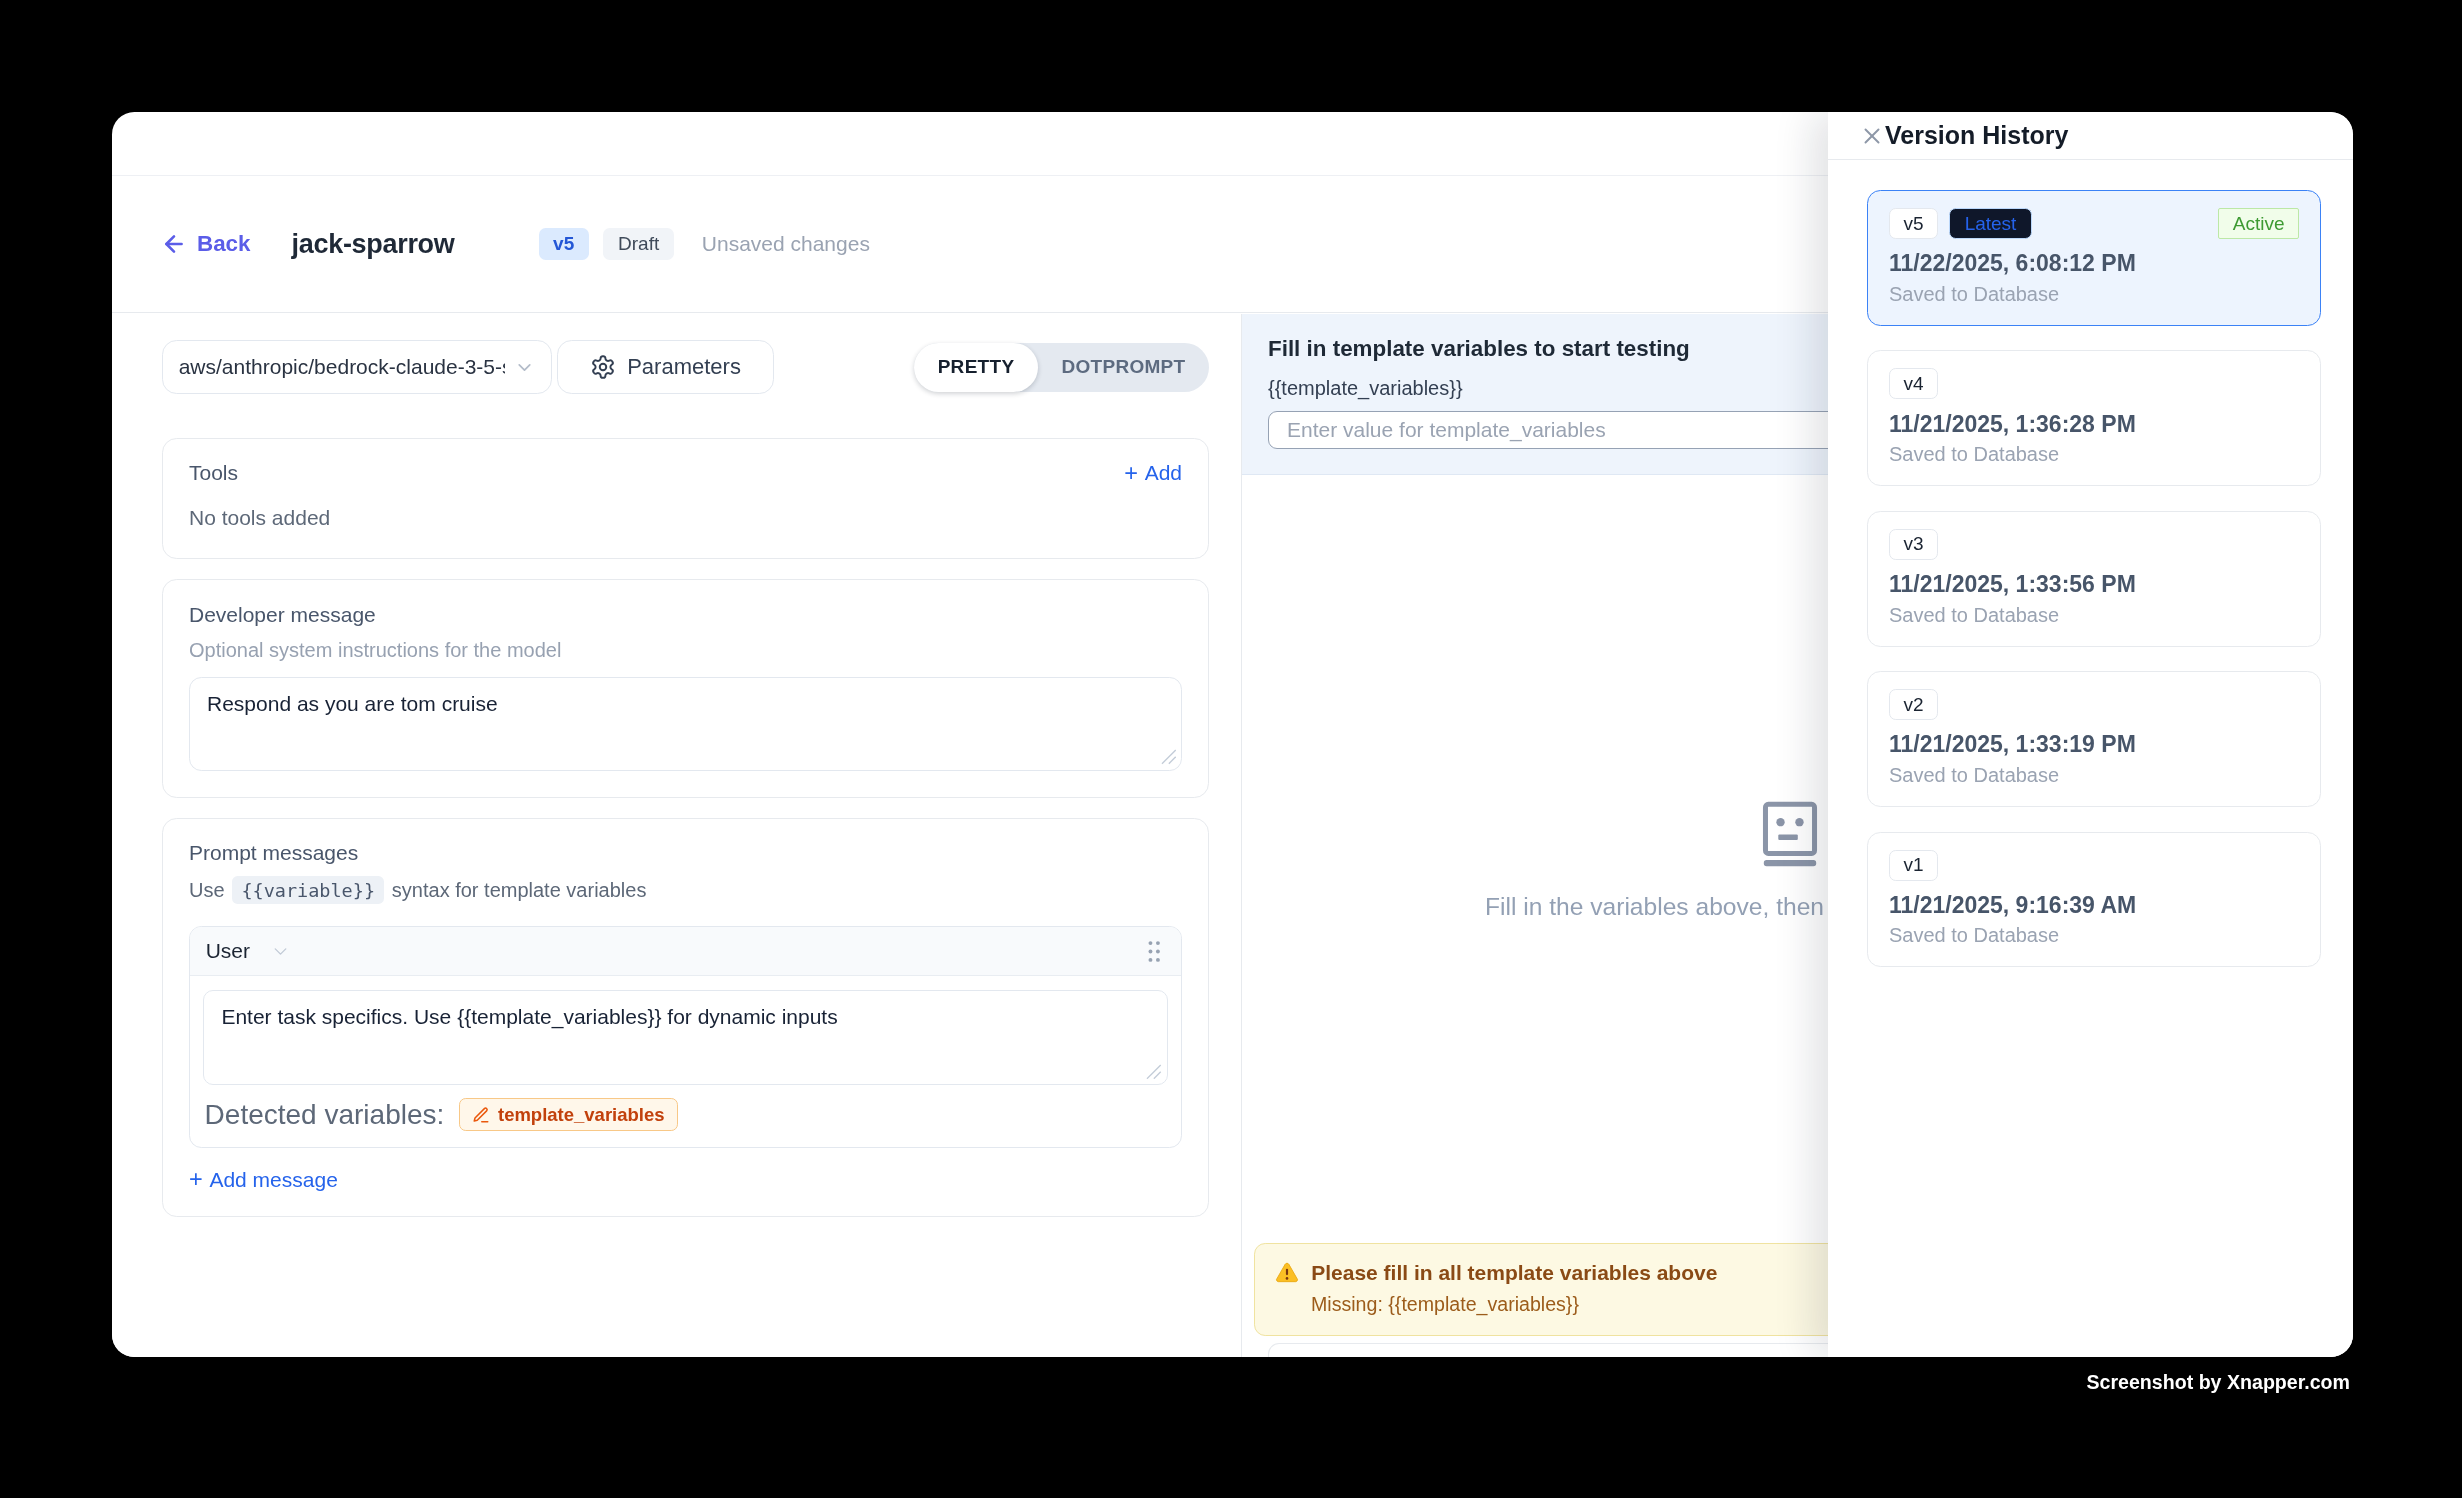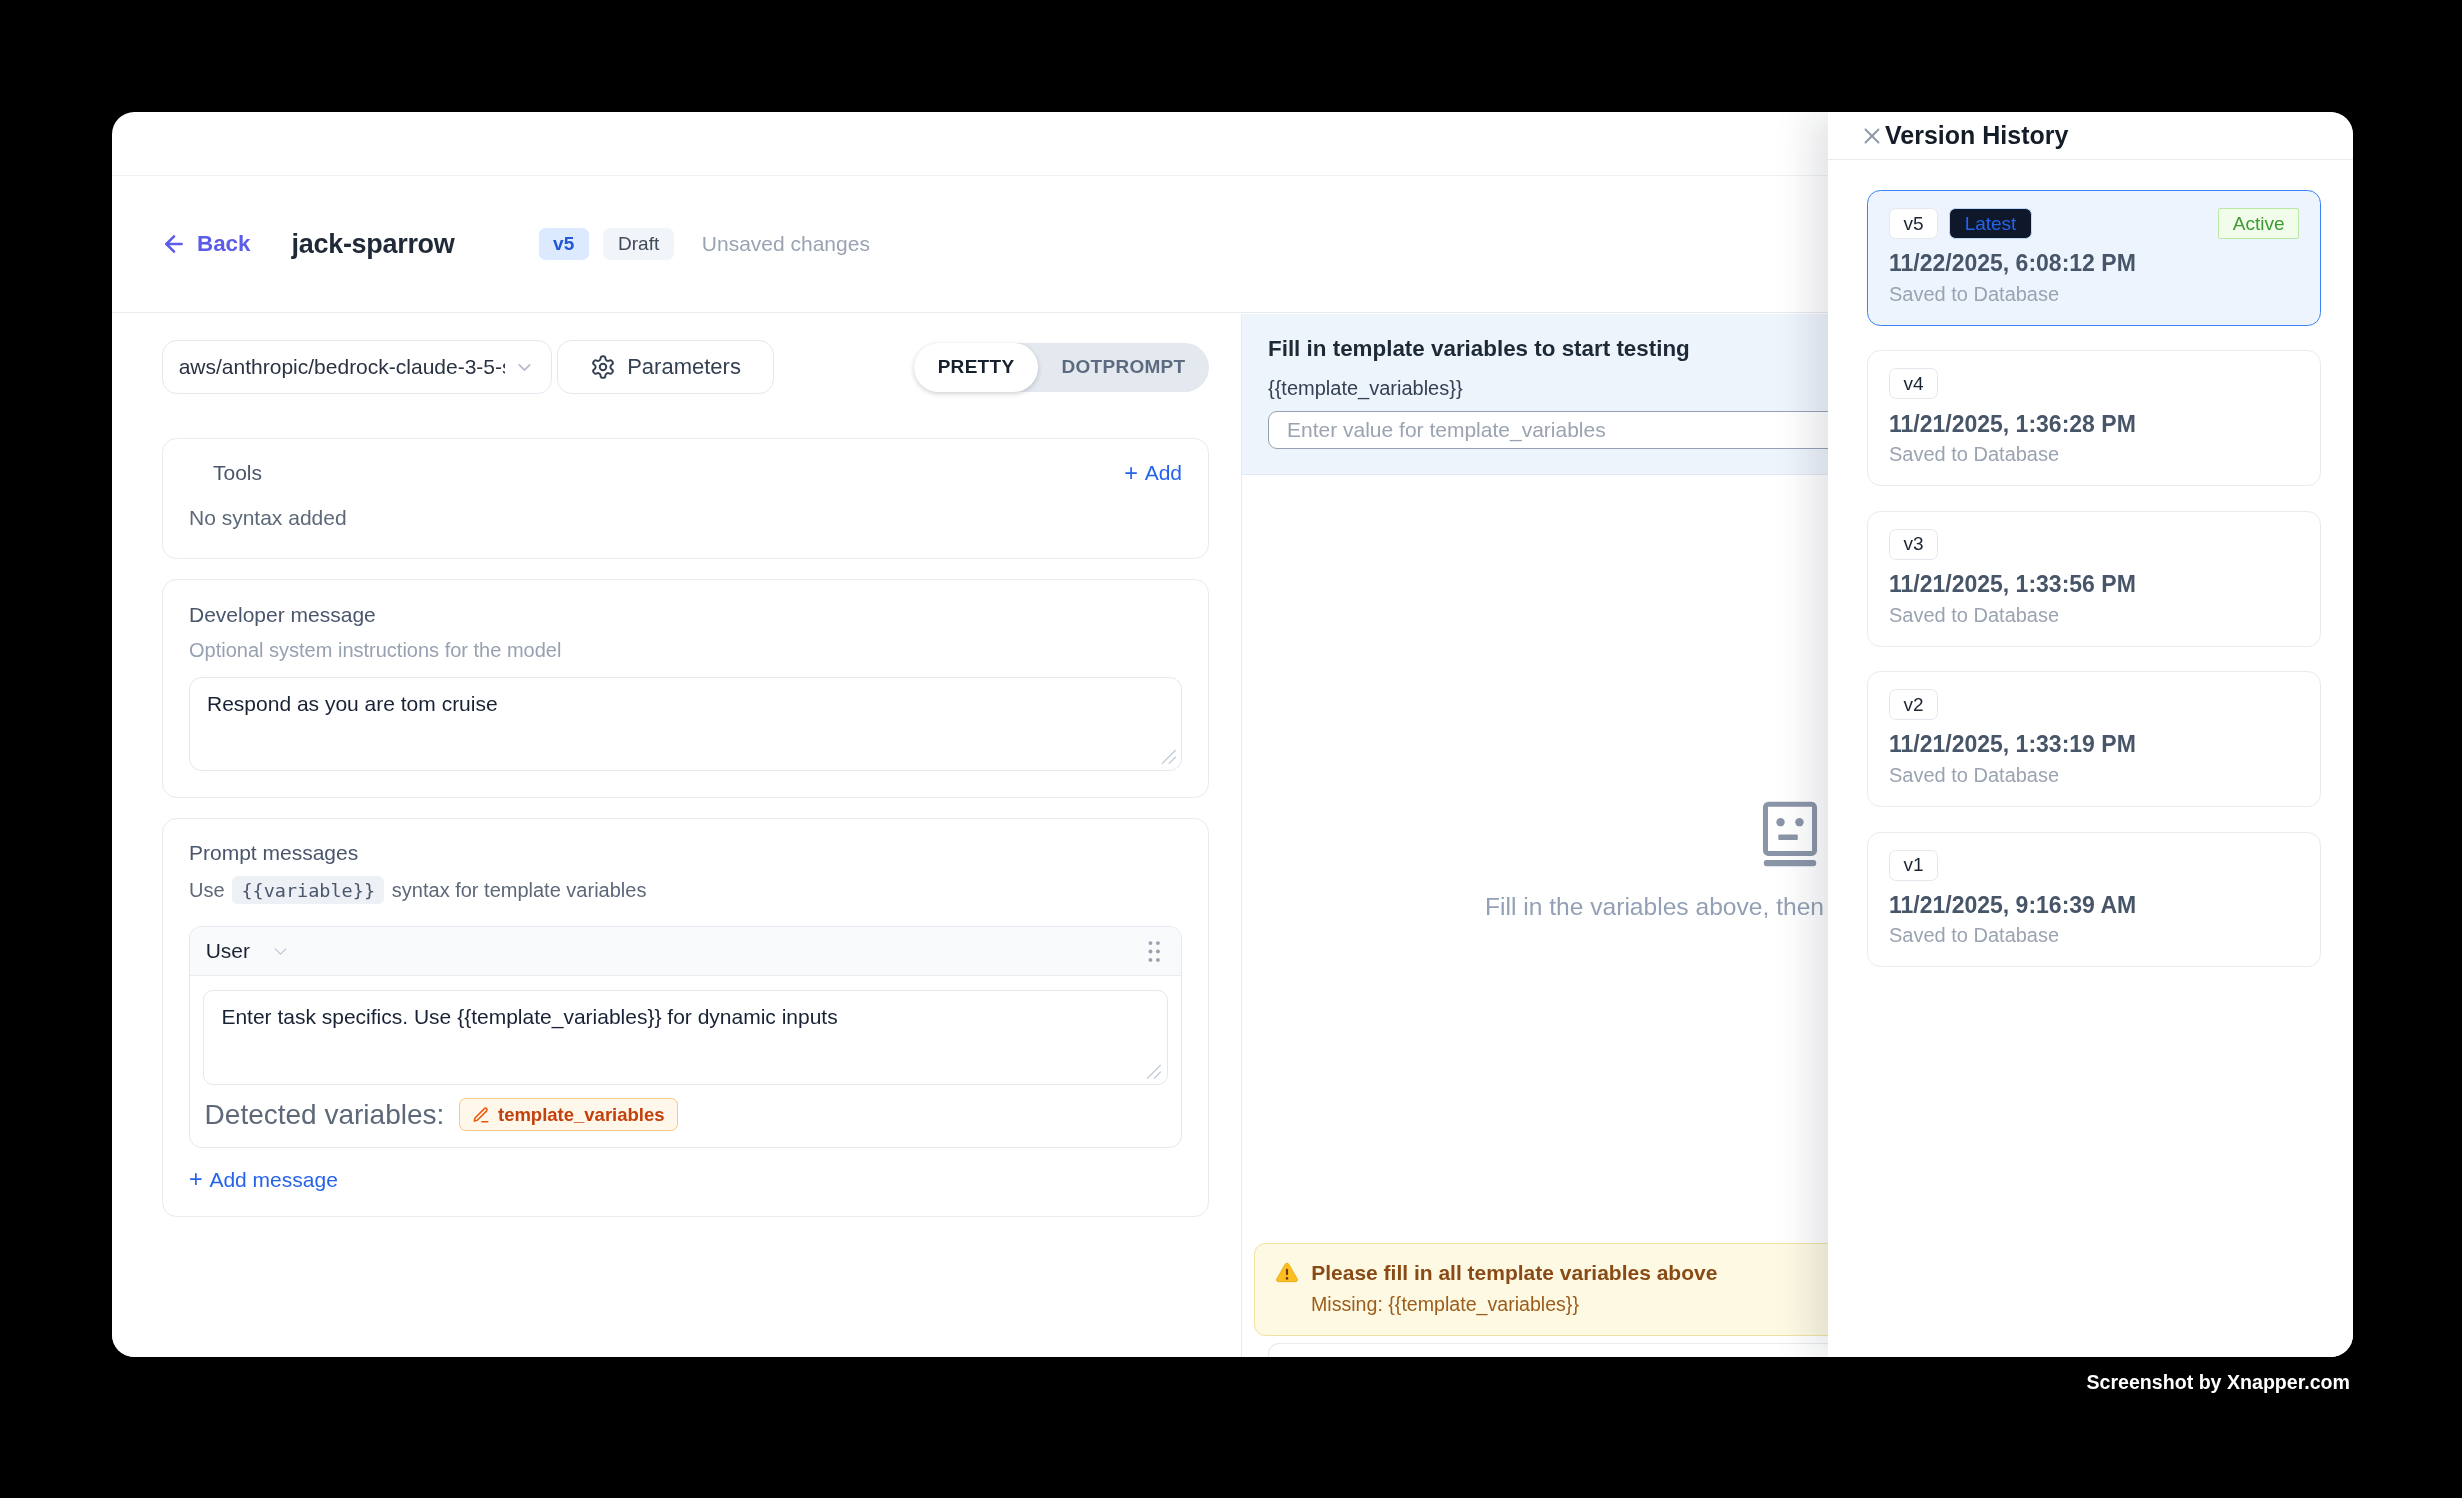--- a/index.html
+++ b/index.html
@@ -36,21 +36,21 @@
   .params-btn svg { width:26px; height:26px; }
   .view-toggle { margin-left:auto; height:49px; background:#e4e9f0; border-radius:559px; display:flex; align-items:stretch; }
   .seg { display:flex; align-items:center; padding:0 23.5px; font-size:19px; font-weight:700; letter-spacing:0.3px; border-radius:559px; cursor:pointer; }
   .seg.active { background:#fff; color:#16202e; box-shadow:0 1.7px 5.6px rgba(15,23,42,.20); }
   .seg.inactive { color:#5d6b80; font-weight:600; }
 
   
   .card { border:1.1px solid #e7eaee; border-radius:14.6px; background:#fff; padding:22.4px 26px; }
   .card-label { font-size:21px; font-weight:500; color:#49566b; }
   .tools-card { margin-top:44px; padding-bottom:28px; }
-  .tools-head { display:flex; align-items:center;margin-left:24px; }
+  .tools-head { display:flex; align-items:center; }
   .add-link { margin-left:auto; display:flex; align-items:center; gap:6.7px; color:#2563eb; font-size:21px; font-weight:500; cursor:pointer; }
   .plus { font-size:23.5px; font-weight:500; line-height:1; }
   .tools-empty { margin-top:21px; font-size:21px; color:#5d6878; }
 
   .dev-card { margin-top:20px; padding-bottom:26px; }
   .hint { margin-top:12.3px; font-size:20px; color:#97a1b1; }
   .ta-wrap { position:relative; margin-top:14.6px; }
   textarea.box { width:100%; height:94px; border:1.1px solid #e3e8ef; border-radius:12.3px; padding:14.6px 17px;
                  font-family:"Liberation Sans", sans-serif; font-size:21px; color:#182235; resize:none; outline:none; display:block; background:#fff; }
   .resize-corner { position:absolute; right:5.6px; bottom:5.6px; width:15.7px; height:15.7px; pointer-events:none; }
@@ -164,21 +164,21 @@
       </div>
 
       <div class="card tools-card">
         <div class="tools-head">
           <span class="card-label">Tools</span>
           <span class="add-link">
             <span class="plus">+</span>
             <span>Add</span>
           </span>
         </div>
-        <div class="tools-empty">No syntax added</div>
+        <div class="tools-empty">No tools added</div>
       </div>
 
       <div class="card dev-card">
         <div class="card-label">Developer message</div>
         <div class="hint">Optional system instructions for the model</div>
         <div class="ta-wrap">
           <textarea class="box" spellcheck="false" style="">Respond as you are tom cruise</textarea>
           <svg class="resize-corner" viewBox="0 0 16 16" fill="none" stroke="#c3ccd8" stroke-width="1.4">
               <path d="M15 1L1 15"></path>
               <path d="M15 8L8 15"></path>

